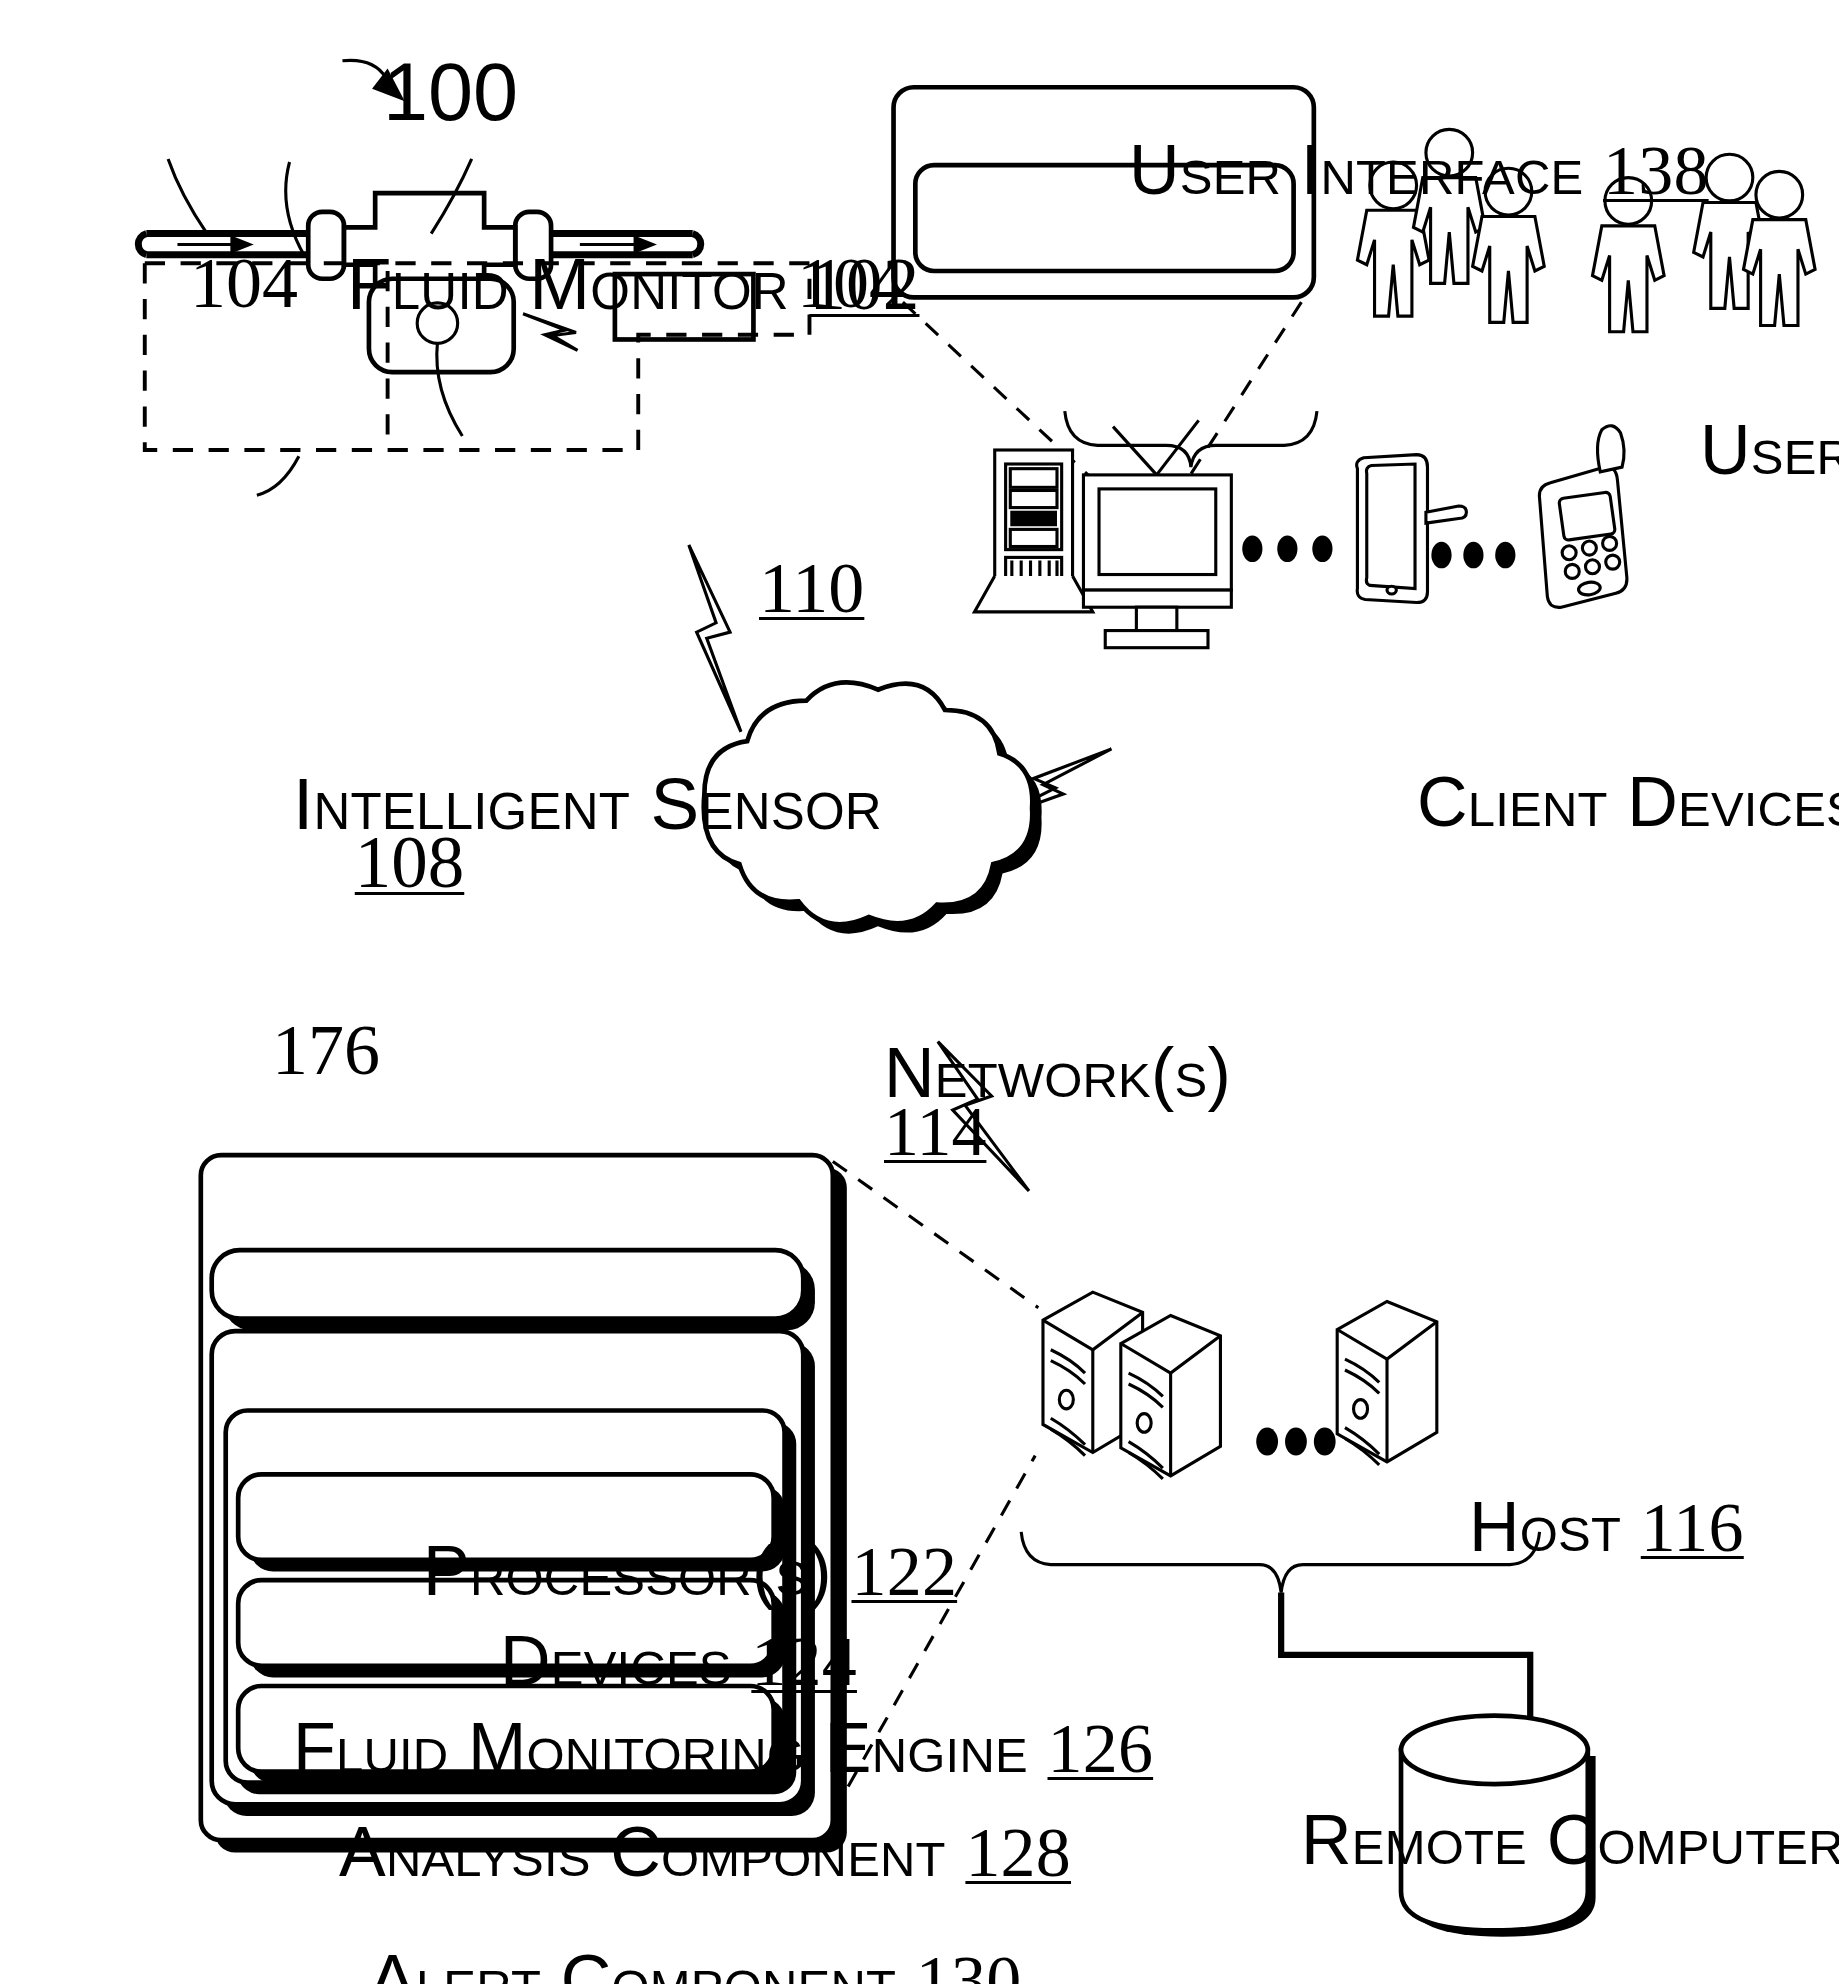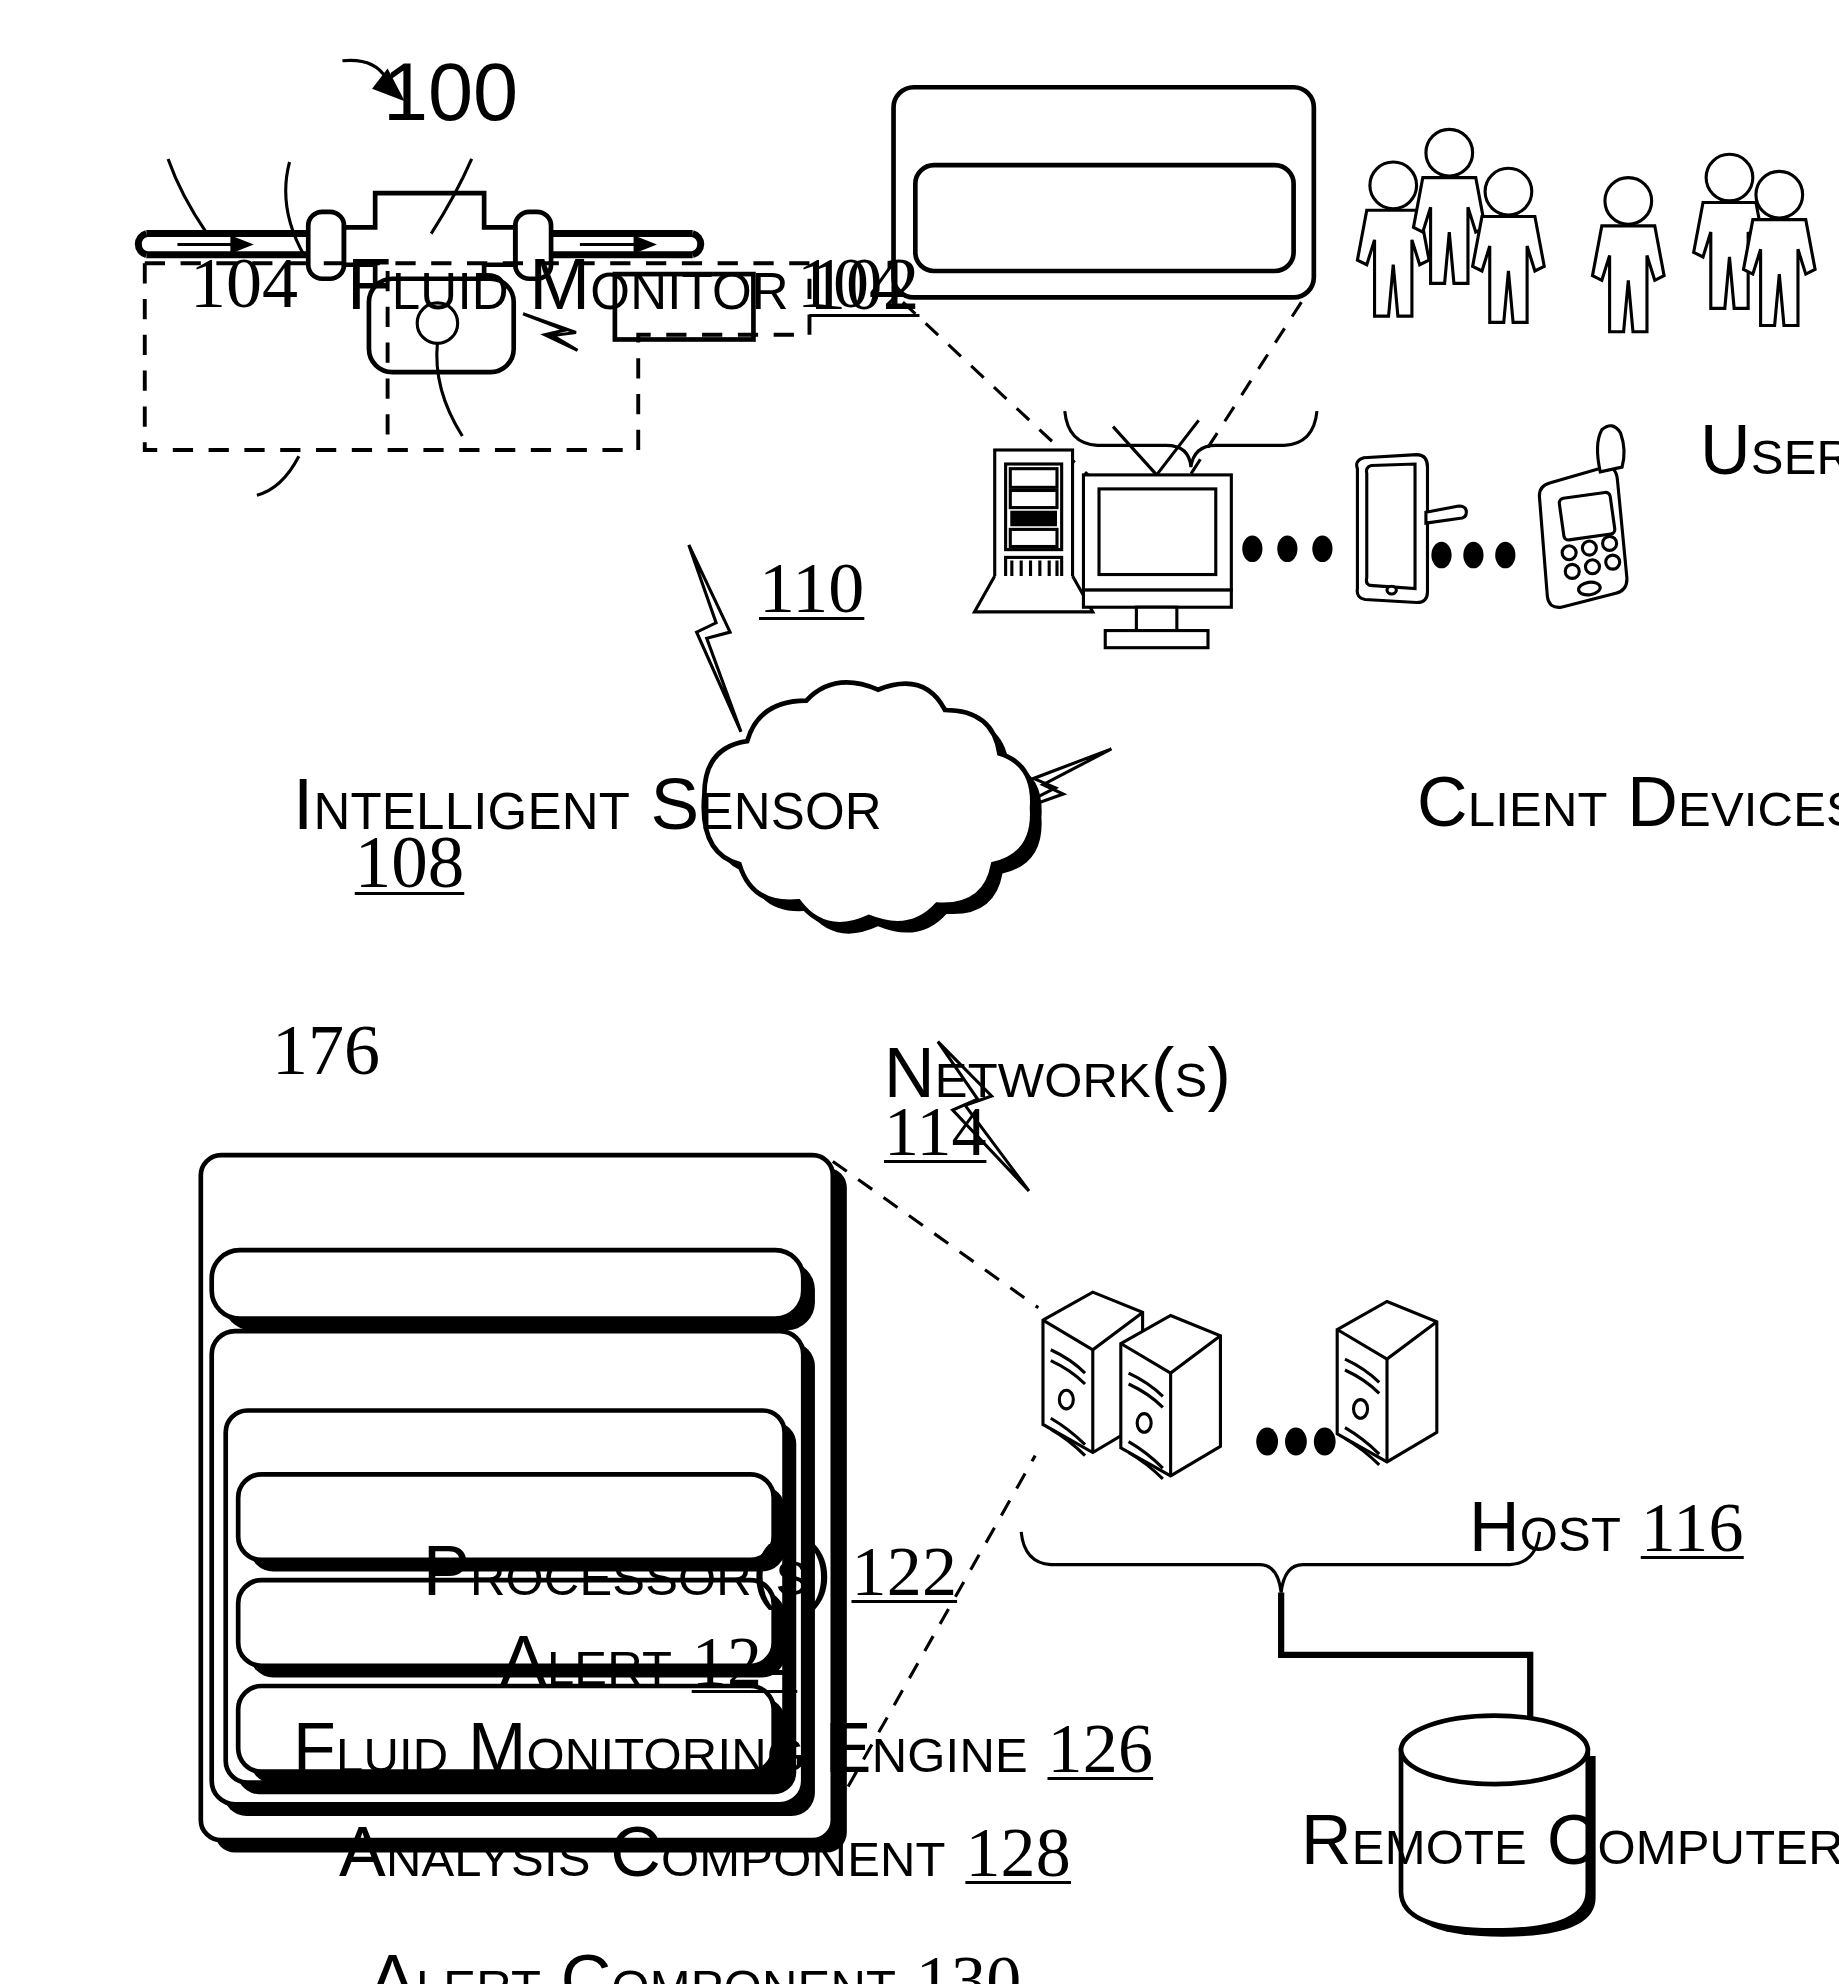--- a/index.html
+++ b/index.html
@@ -284,37 +284,38 @@
 
 <div class="lbl t-fm sc" style="left: 311px; top: 243px; font-size: 73px; margin-left: 36px;"><span>Fluid Monitor</span> <span class="u num">102</span></div>
 
 <div class="lbl t-110 num u" style="left: 759px; top: 548px; font-size: 72px;">110</div>
 
 <div class="lbl t-is sc" style="left: 293px; top: 763px; font-size: 73px;">Intelligent Sensor</div>
 <div class="lbl t-is2 num u" style="left: 293px; top: 822px; font-size: 73px;">108</div>
 
 <div class="lbl t-106 num" style="left: 272px; top: 1010px; font-size: 72px;">176</div>
 
+<div class="lbl t-ui sc" style="left: 1129px; top: 131px; font-size: 70px;"><span>User Interface</span> <span class="u num">138</span></div>
 
 
 <div class="lbl t-users sc" style="left: 1700px; top: 411px; font-size: 70px;"><span>User(s)</span> </div>
 
 <div class="lbl t-cd sc" style="left: 1417px; top: 763px; font-size: 70px;"><span>Client Devices</span> </div>
 
 <div class="lbl t-net sc" style="left: 884px; top: 1034px; font-size: 70px;">Network(s)</div>
 <div class="lbl t-net2 num u" style="left: 884px; top: 1093px; font-size: 70px;">114</div>
 
 <div class="lbl t-host sc" style="left: 1469px; top: 1488px; font-size: 70px;"><span>Host</span> <span class="u num">116</span></div>
 
 <div class="lbl t-rc sc" style="left: 1301px; top: 1801px; font-size: 70px;"><span>Remote Computer(s)</span> </div>
 
 
 <div class="lbl t-proc sc" style="left: 423px; top: 1532px; font-size: 70px;"><span>Processor(s)</span> <span class="u num">122</span></div>
 
-<div class="lbl t-mem sc" style="left: 500px; top: 1622px; font-size: 70px;"><span>Alert</span> <span class="u num">124</span></div>
+<div class="lbl t-mem sc" style="left: 500px; top: 1622px; font-size: 70px;"><span>Devices</span> <span class="u num">124</span></div>
 
 <div class="lbl t-fme sc" style="left: 293px; top: 1709px; font-size: 70px;"><span>Fluid Monitoring Engine</span> <span class="u num">126</span></div>
 
 <div class="lbl t-ac sc" style="left: 339px; top: 1813px; font-size: 70px;"><span>Analysis Component</span> <span class="u num">128</span></div>
 
 <div class="lbl t-alc sc" style="left: 369px; top: 1941px; font-size: 70px;"><span>Alert Component</span> <span class="u num">130</span></div>
 
 </div>
 
 

